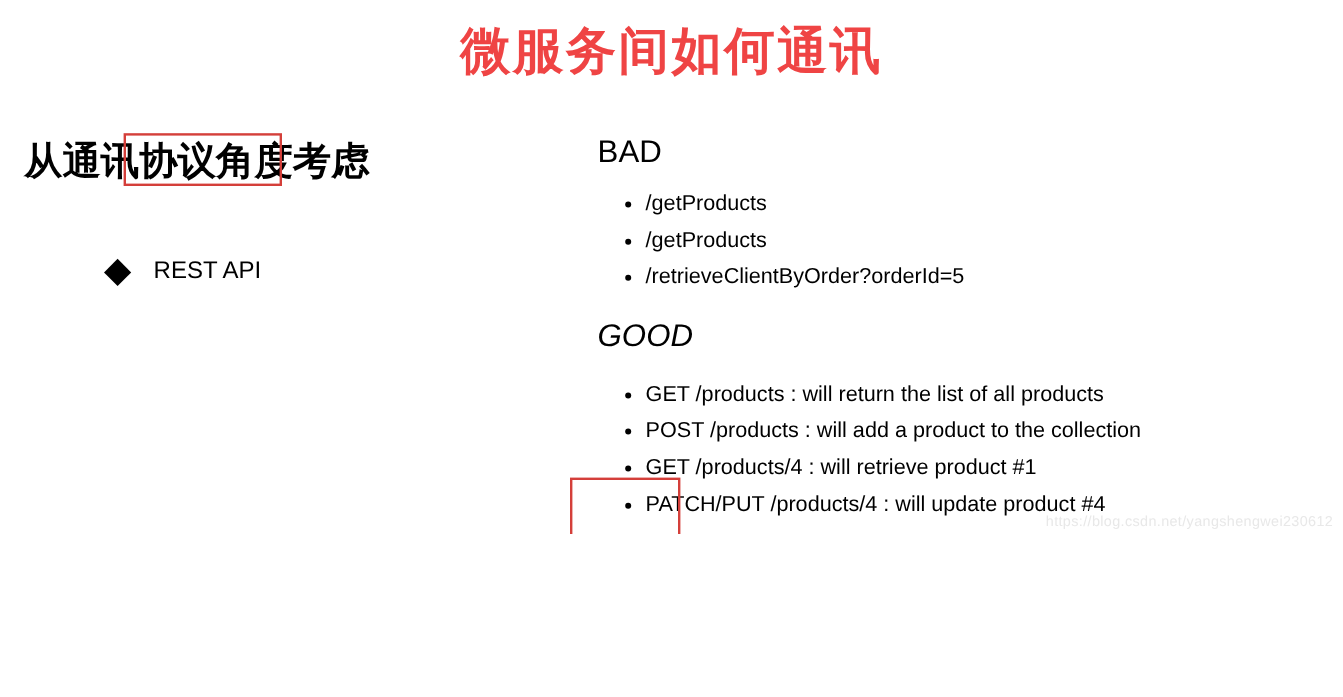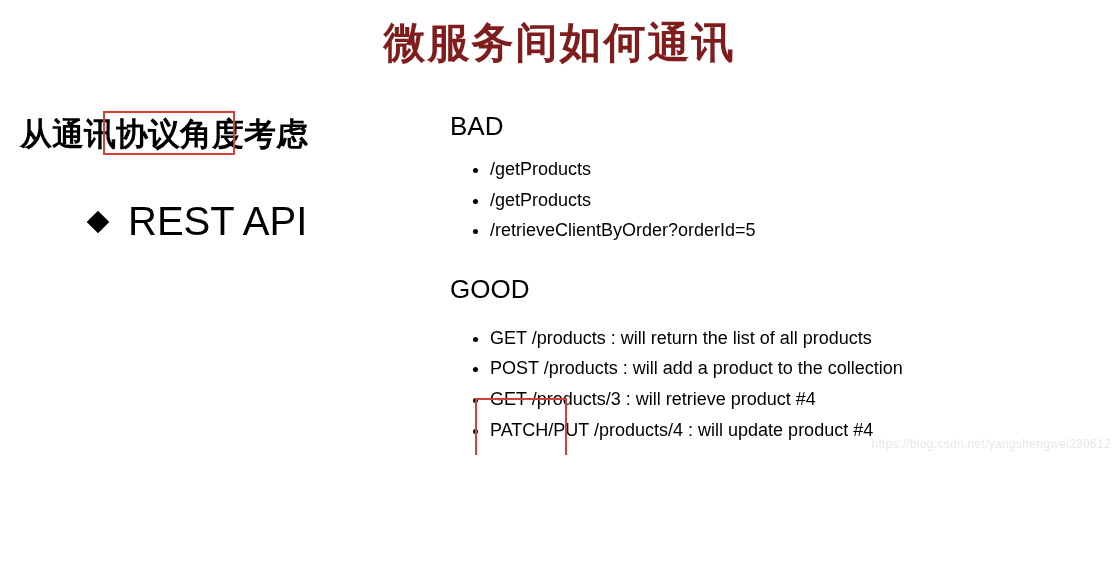--- a/index.html
+++ b/index.html
@@ -7,46 +7,47 @@
       padding: 10px 20px;
       font-family: "Helvetica Neue", Arial, "PingFang SC", "Microsoft YaHei", sans-serif;
       background: #fff;
       color: #000;
       width: 1119px;
       box-sizing: border-box;
       position: relative;
     }
     .title {
       text-align: center;
-      color: #7f1d1d;
+      color: #ef4444;
       font-size: 42px;
       font-weight: 700;
       letter-spacing: 2px;
       margin: 5px 0 40px 0;
     }
     .content {
       display: flex;
       align-items: flex-start;
+      gap: 48px;
     }
     .left {
       width: 420px;
       flex: 0 0 420px;
       position: relative;
     }
     .subtitle {
       font-size: 32px;
       font-weight: 700;
       position: relative;
       display: inline-block;
       padding: 2px 0;
     }
     .rest-line {
-      margin-top: 40px;
+      margin-top: 56px;
       margin-left: 70px;
-      font-size: 40px;
+      font-size: 20px;
       display: flex;
       align-items: center;
     }
     .diamond {
       display: inline-block;
       width: 16px;
       height: 16px;
       background: #000;
       transform: rotate(45deg);
       margin-right: 22px;
@@ -54,22 +55,23 @@
     }
     .right {
       flex: 1;
       padding-left: 10px;
     }
     .label {
       font-size: 26px;
       margin: 0 0 12px 0;
     }
     .label.good {
-      margin-top: 28px;
+      margin-top: 18px;
       margin-bottom: 18px;
+      font-style: italic;
     }
     ul.items {
       list-style: disc;
       margin: 0 0 0 40px;
       padding: 0;
     }
     ul.items li {
       font-size: 18px;
       line-height: 1.7;
     }
@@ -129,21 +131,21 @@
     <ul class="items">
       <li>/getProducts</li>
       <li>/getProducts</li>
       <li>/retrieveClientByOrder?orderId=5</li>
     </ul>
 
     <div class="label good">GOOD</div>
     <ul class="items">
       <li>GET /products : will return the list of all products</li>
       <li>POST /products : will add a product to the collection</li>
-      <li>GET /products/3 : will retrieve product #4</li>
+      <li>GET /products/4 : will retrieve product #1</li>
       <li>PATCH/PUT /products/4 : will update product #4</li>
     </ul>
   </div>
 </div>
 
 <div class="box-verbs"></div>
 <div class="annotation">不同的请求方式</div>
 <div class="watermark">https://blog.csdn.net/yangshengwei230612</div>
 
 </body></html>

